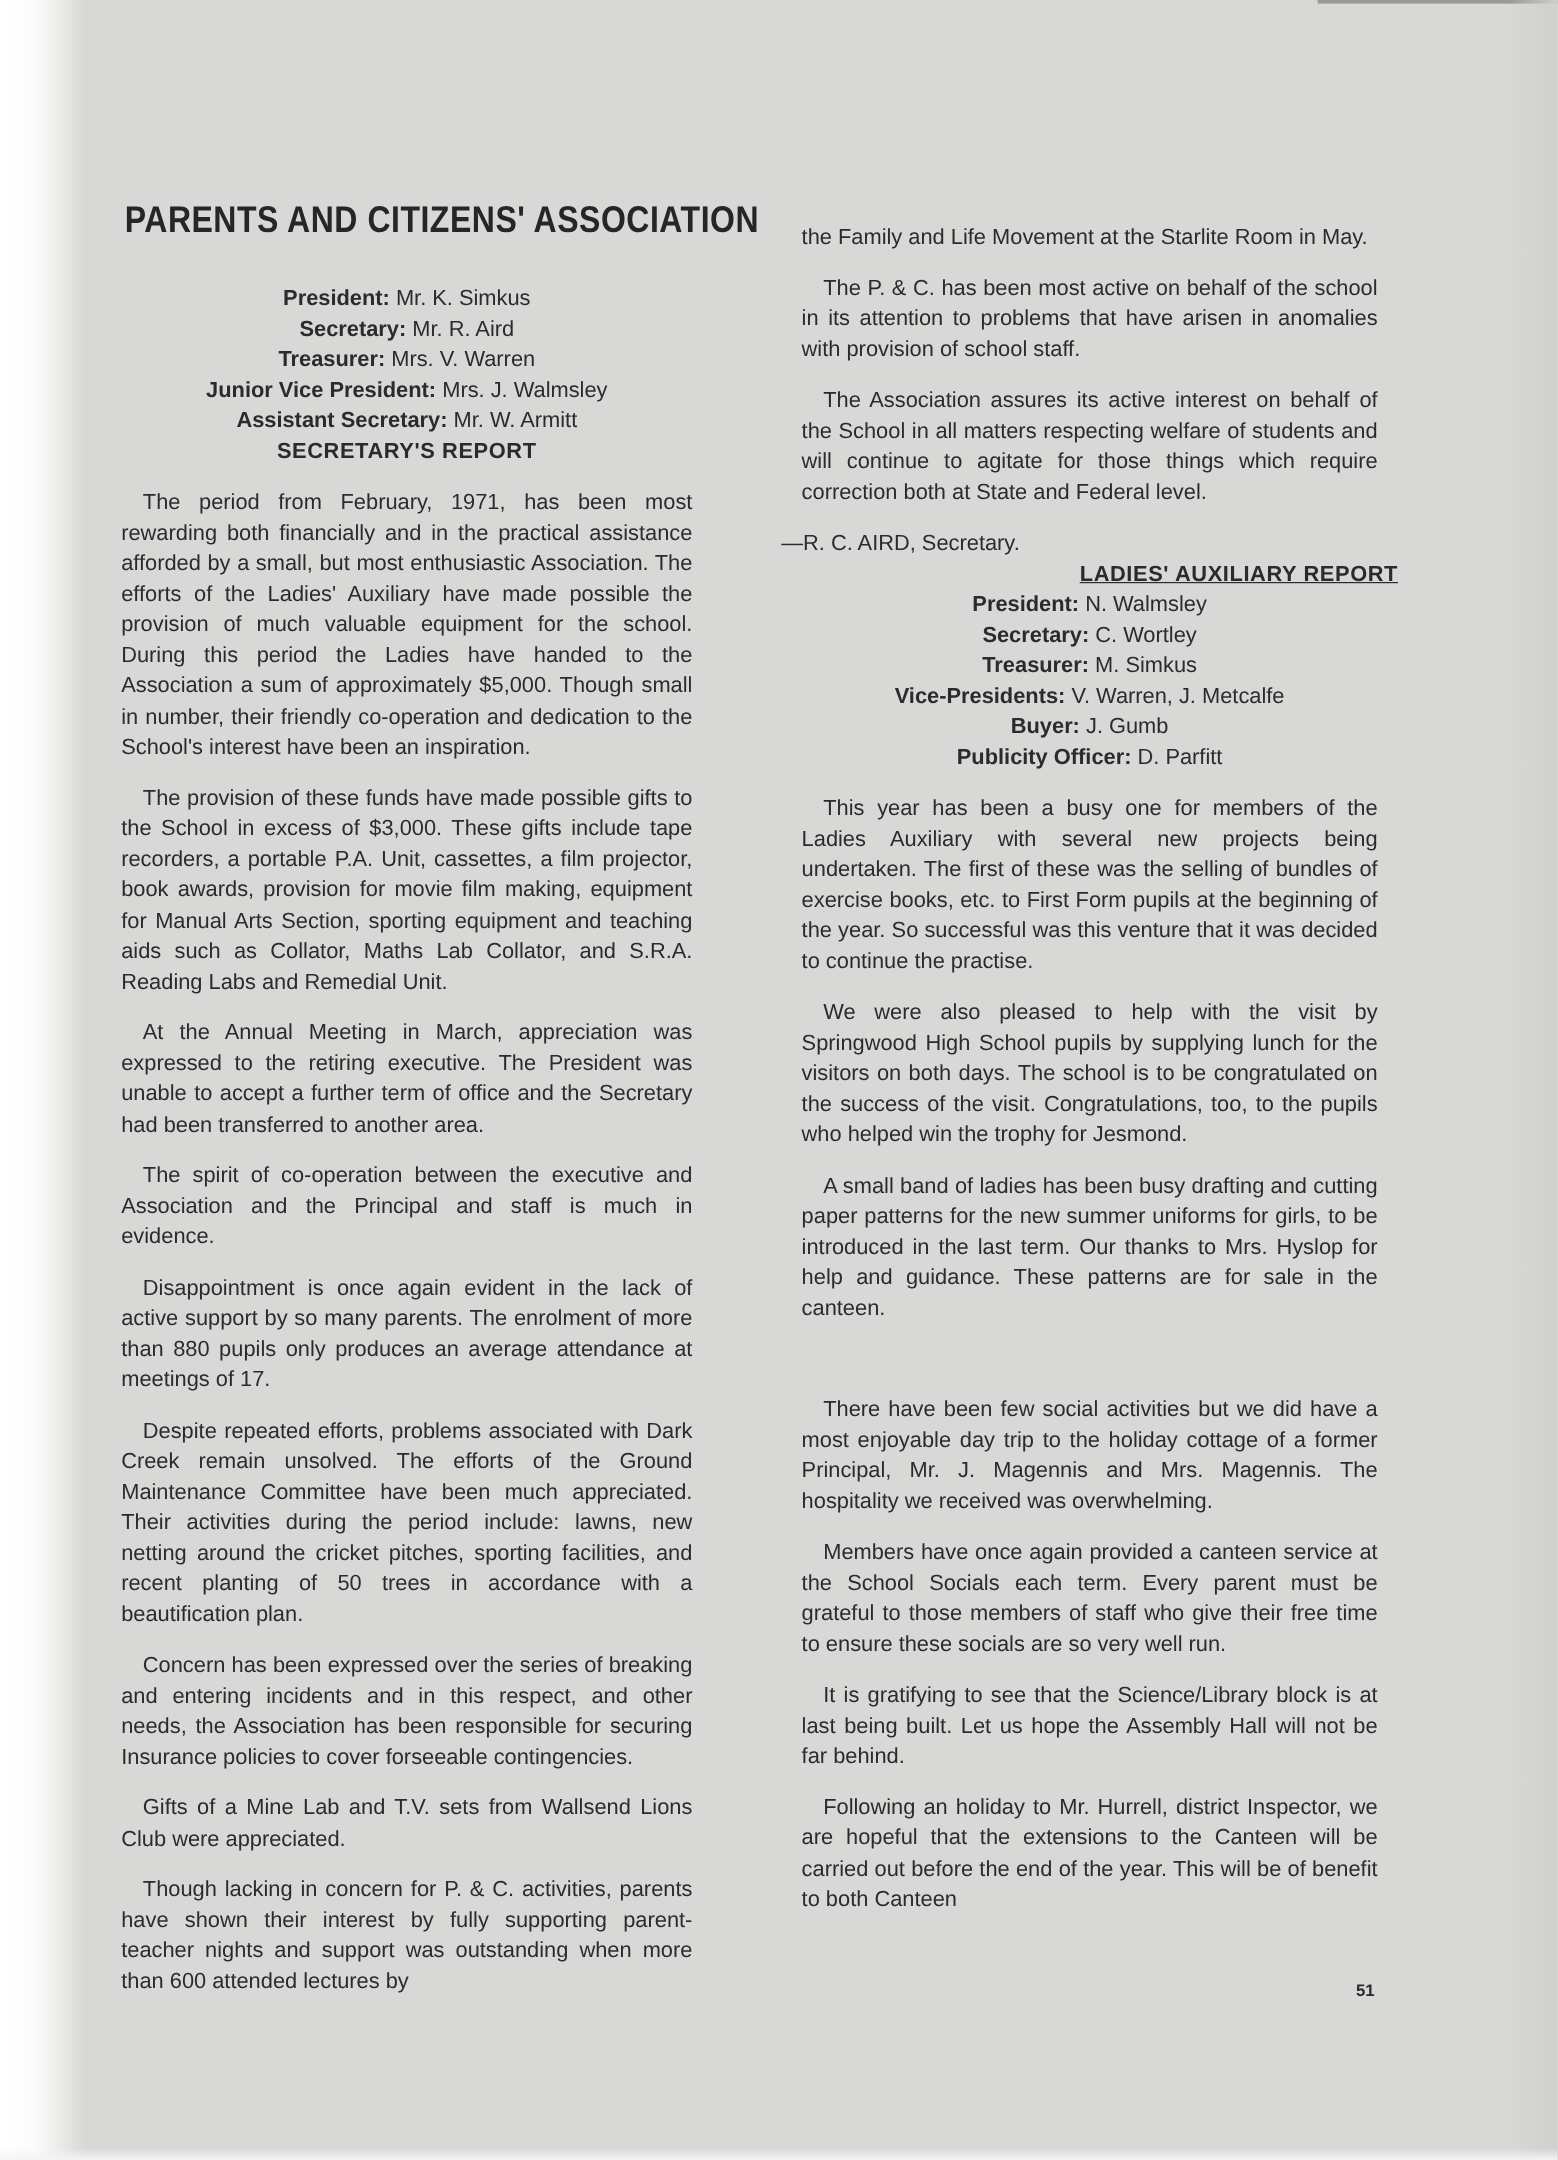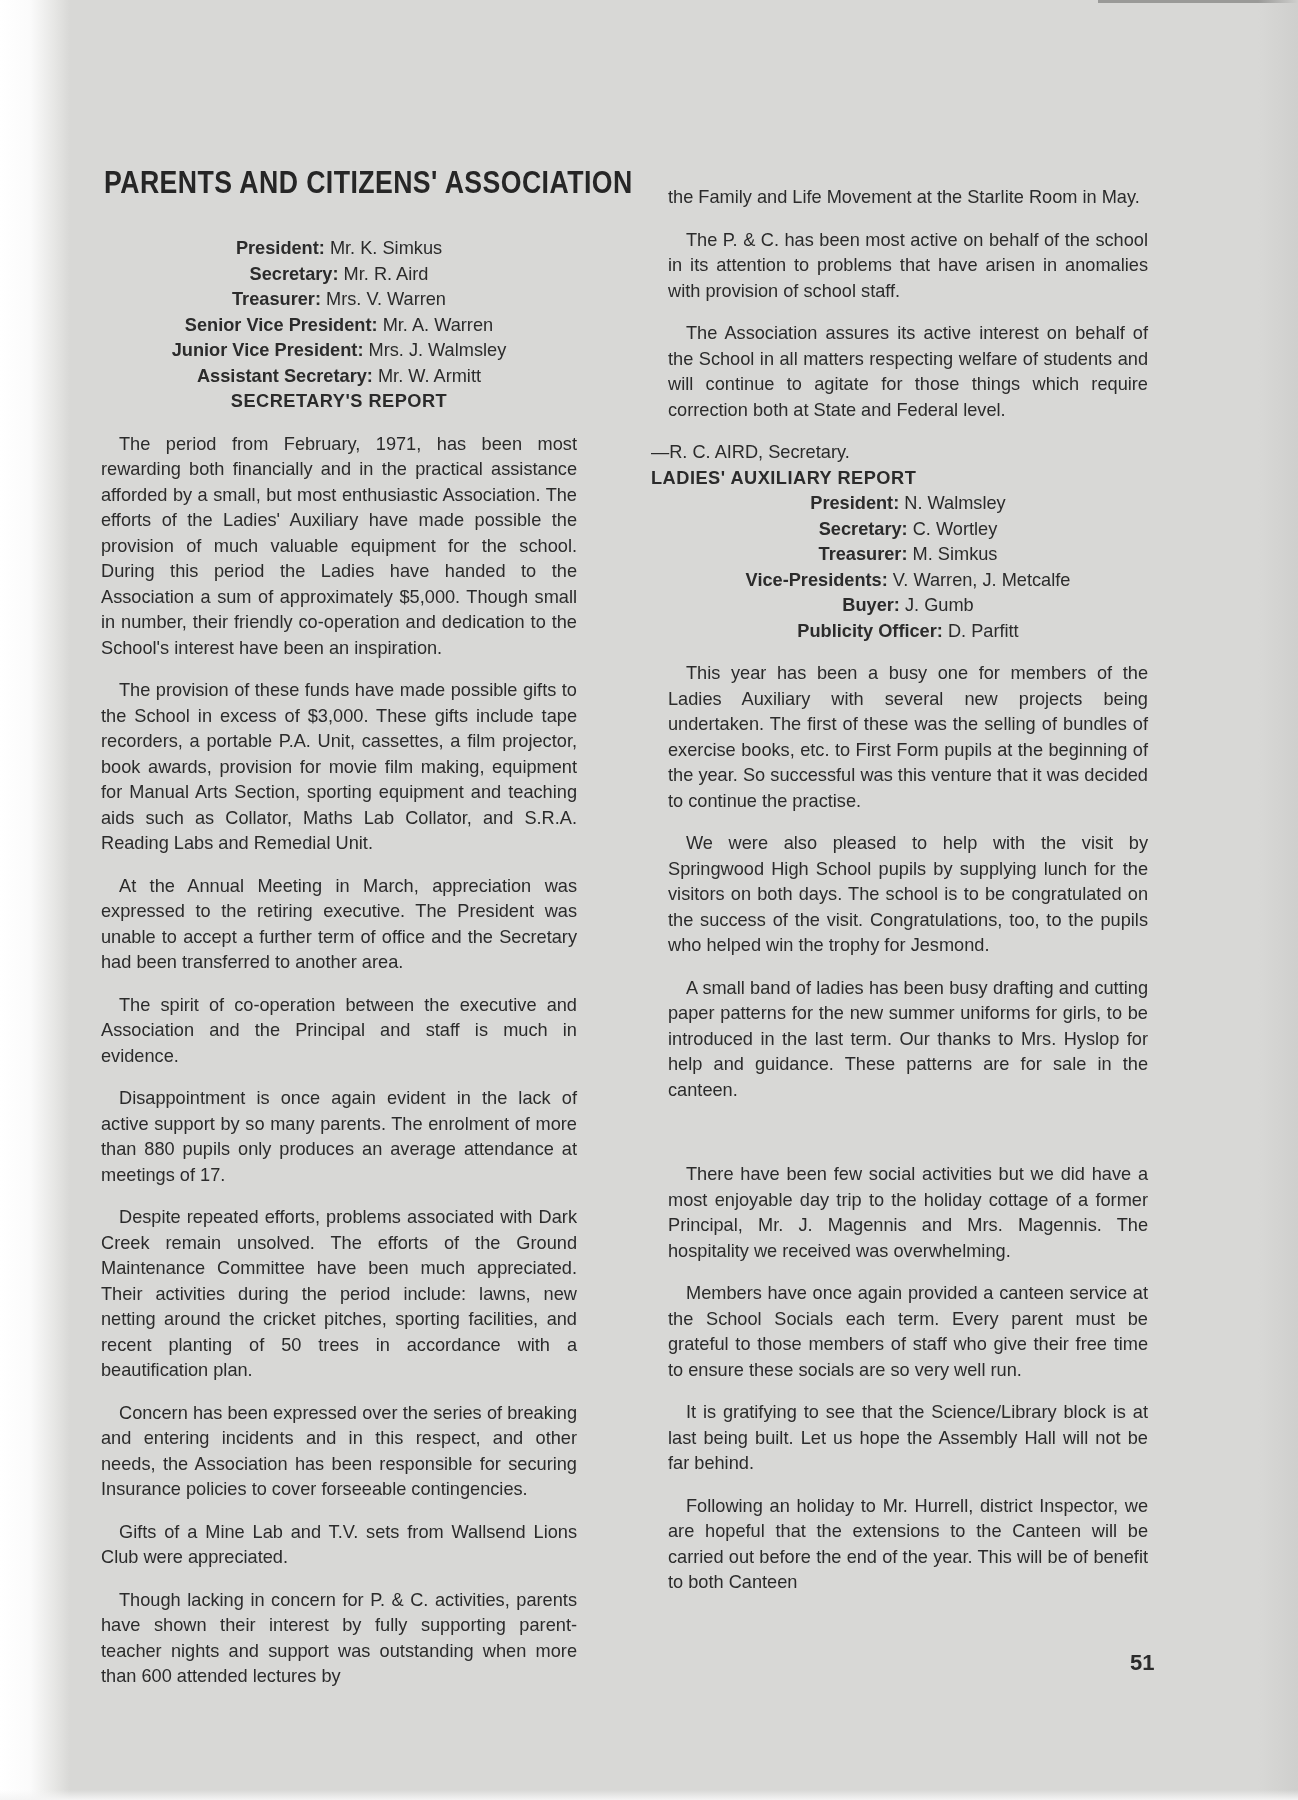--- a/index.html
+++ b/index.html
@@ -35,45 +35,44 @@
   .title {
     font-family: "Liberation Sans", sans-serif;
     font-weight: bold; font-size: 31px; line-height: 34px;
     transform: scaleX(0.86); transform-origin: left center;
     white-space: nowrap; color: #262626;
     margin: 0 0 36px 20px; letter-spacing: 0.5px;
   }
   .officer { text-align: center; margin: 0; white-space: nowrap; }
   .officer .label { font-weight: bold; }
   .section-head { font-weight: bold; margin: 0; text-align: center; letter-spacing: 0.5px; }
-  .section-head.center { text-align: left; }
+  .section-head.center { text-align: right; text-decoration: underline; }
   p { margin: 17px; text-indent: 18px; }
   .signature { text-align: left; margin: 0; text-indent: 0; }
   .gap { height: 25px; }
   .page-num {
     position: absolute; left: 1130px; top: 1650px;
-    font-size: 22px; font-weight: bold; color: #2b2b2b;
+    font-size: 14px; font-weight: bold; color: #2b2b2b;
   }
 </style>
 </head>
 <body>
 
 <div class="margin-left"></div>
 <div class="top-edge"></div>
 <div class="right-edge"></div>
 <div class="bottom-edge"></div>
 
 <div class="col left">
   <div class="title">PARENTS AND CITIZENS' ASSOCIATION</div>
 
   <div>
     <div class="officer"><span class="label">President:</span> <span>Mr. K. Simkus</span></div>
     <div class="officer"><span class="label">Secretary:</span> <span>Mr. R. Aird</span></div>
     <div class="officer"><span class="label">Treasurer:</span> <span>Mrs. V. Warren</span></div>
-    <div class="officer"><span class="label">Senior Vice President:</span> <span>Mr. A. Warren</span></div>
     <div class="officer"><span class="label">Junior Vice President:</span> <span>Mrs. J. Walmsley</span></div>
     <div class="officer"><span class="label">Assistant Secretary:</span> <span>Mr. W. Armitt</span></div>
   </div>
 
   <div class="section-head">SECRETARY'S REPORT</div>
 
   <p>The period from February, 1971, has been most rewarding both financially and in the practical assistance afforded by a small, but most enthusiastic Association. The efforts of the Ladies' Auxiliary have made possible the provision of much valuable equipment for the school. During this period the Ladies have handed to the Association a sum of approximately $5,000. Though small in number, their friendly co-operation and dedication to the School's interest have been an inspiration.</p>
   <p>The provision of these funds have made possible gifts to the School in excess of $3,000. These gifts include tape recorders, a portable P.A. Unit, cassettes, a film projector, book awards, provision for movie film making, equipment for Manual Arts Section, sporting equipment and teaching aids such as Collator, Maths Lab Collator, and S.R.A. Reading Labs and Remedial Unit.</p>
   <p>At the Annual Meeting in March, appreciation was expressed to the retiring executive. The President was unable to accept a further term of office and the Secretary had been transferred to another area.</p>
   <p>The spirit of co-operation between the executive and Association and the Principal and staff is much in evidence.</p>

